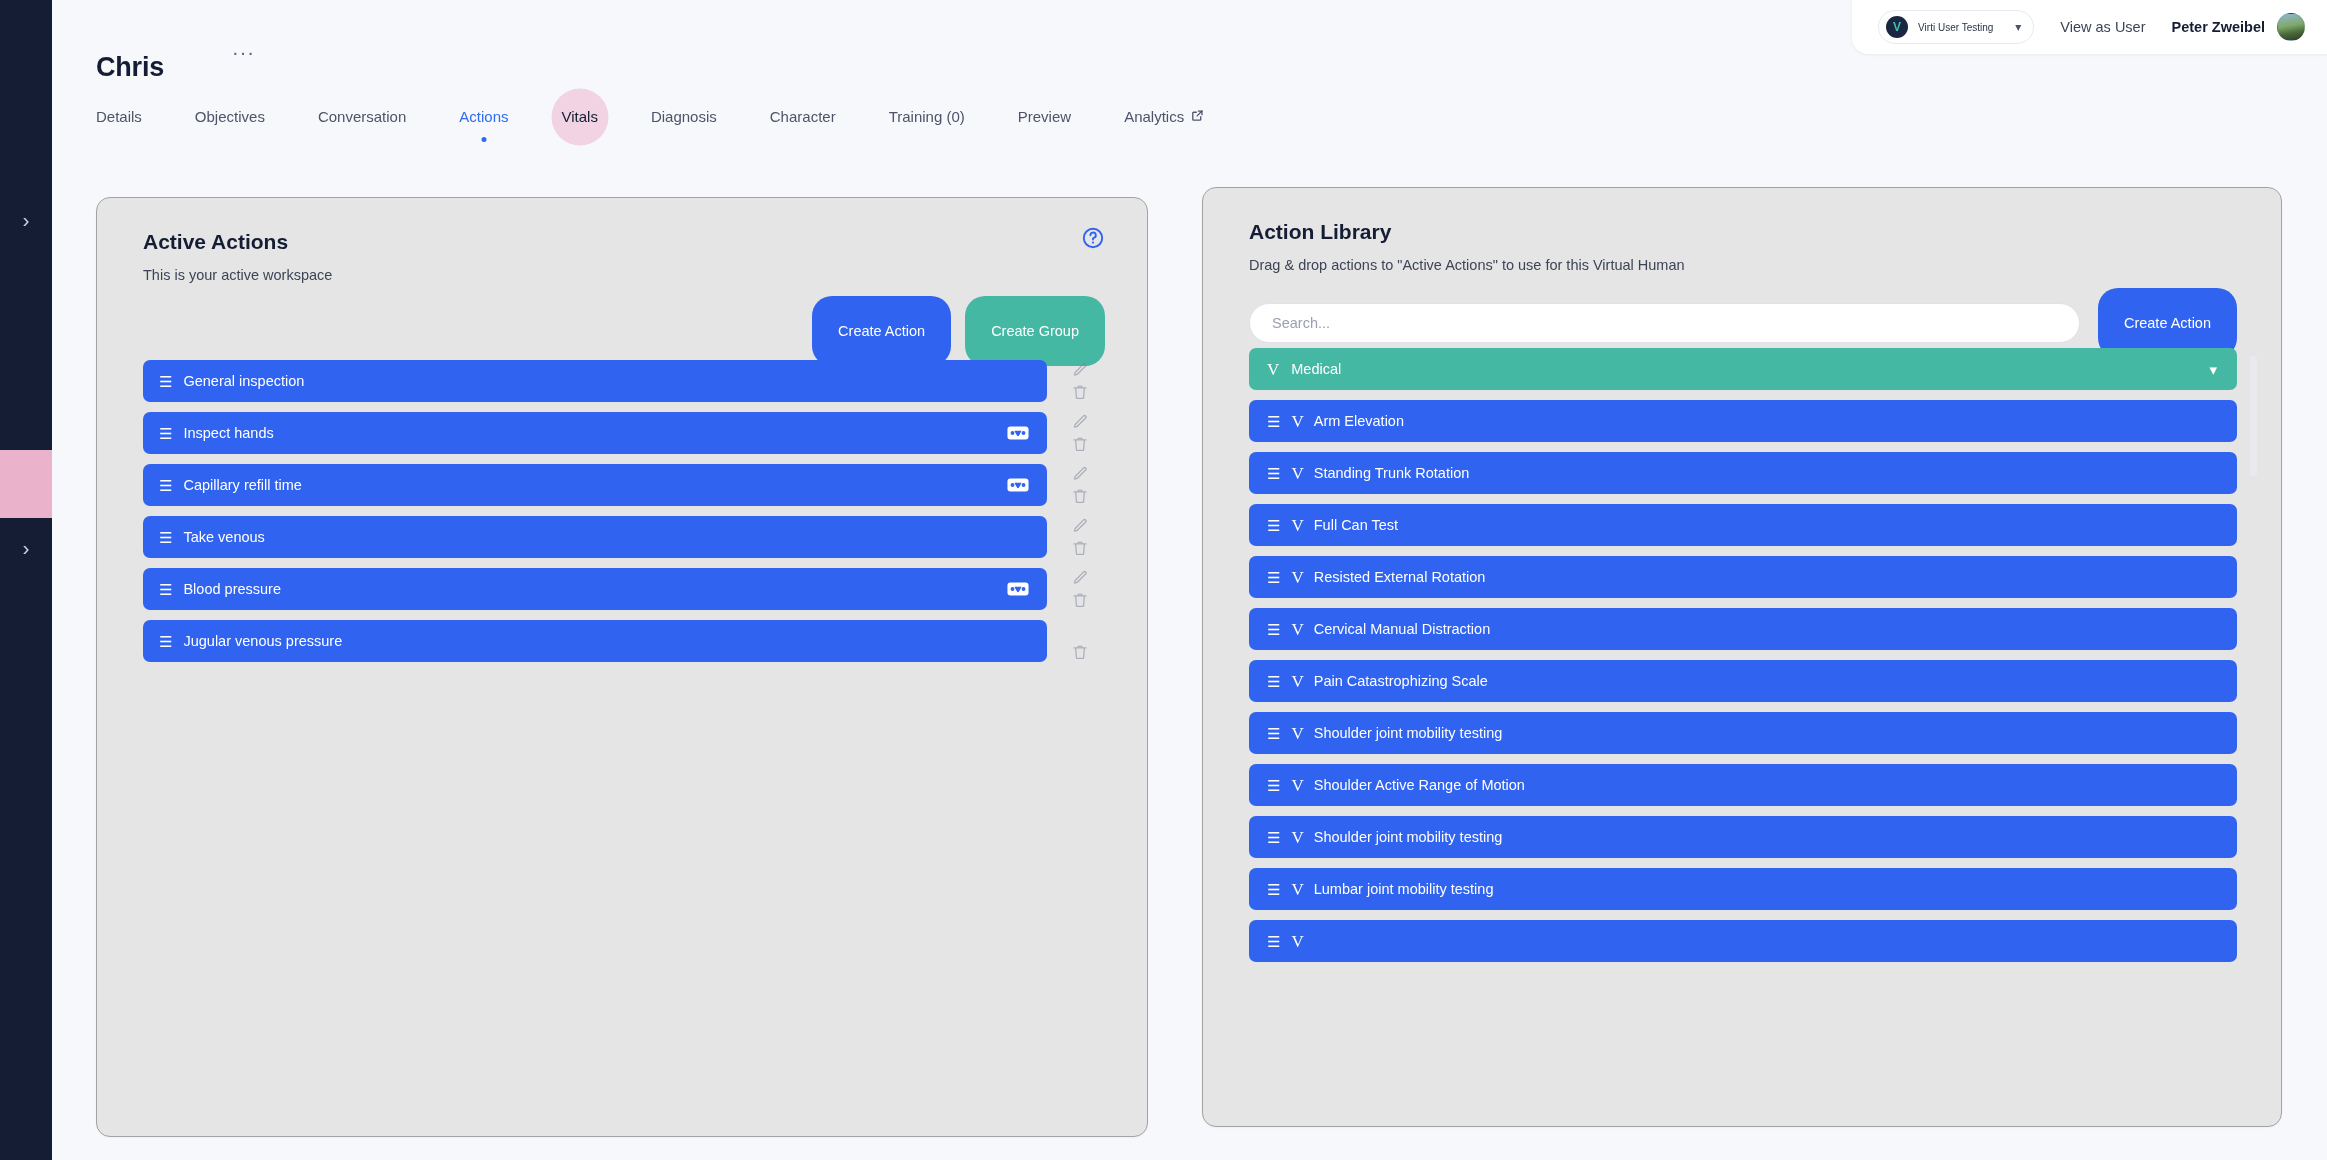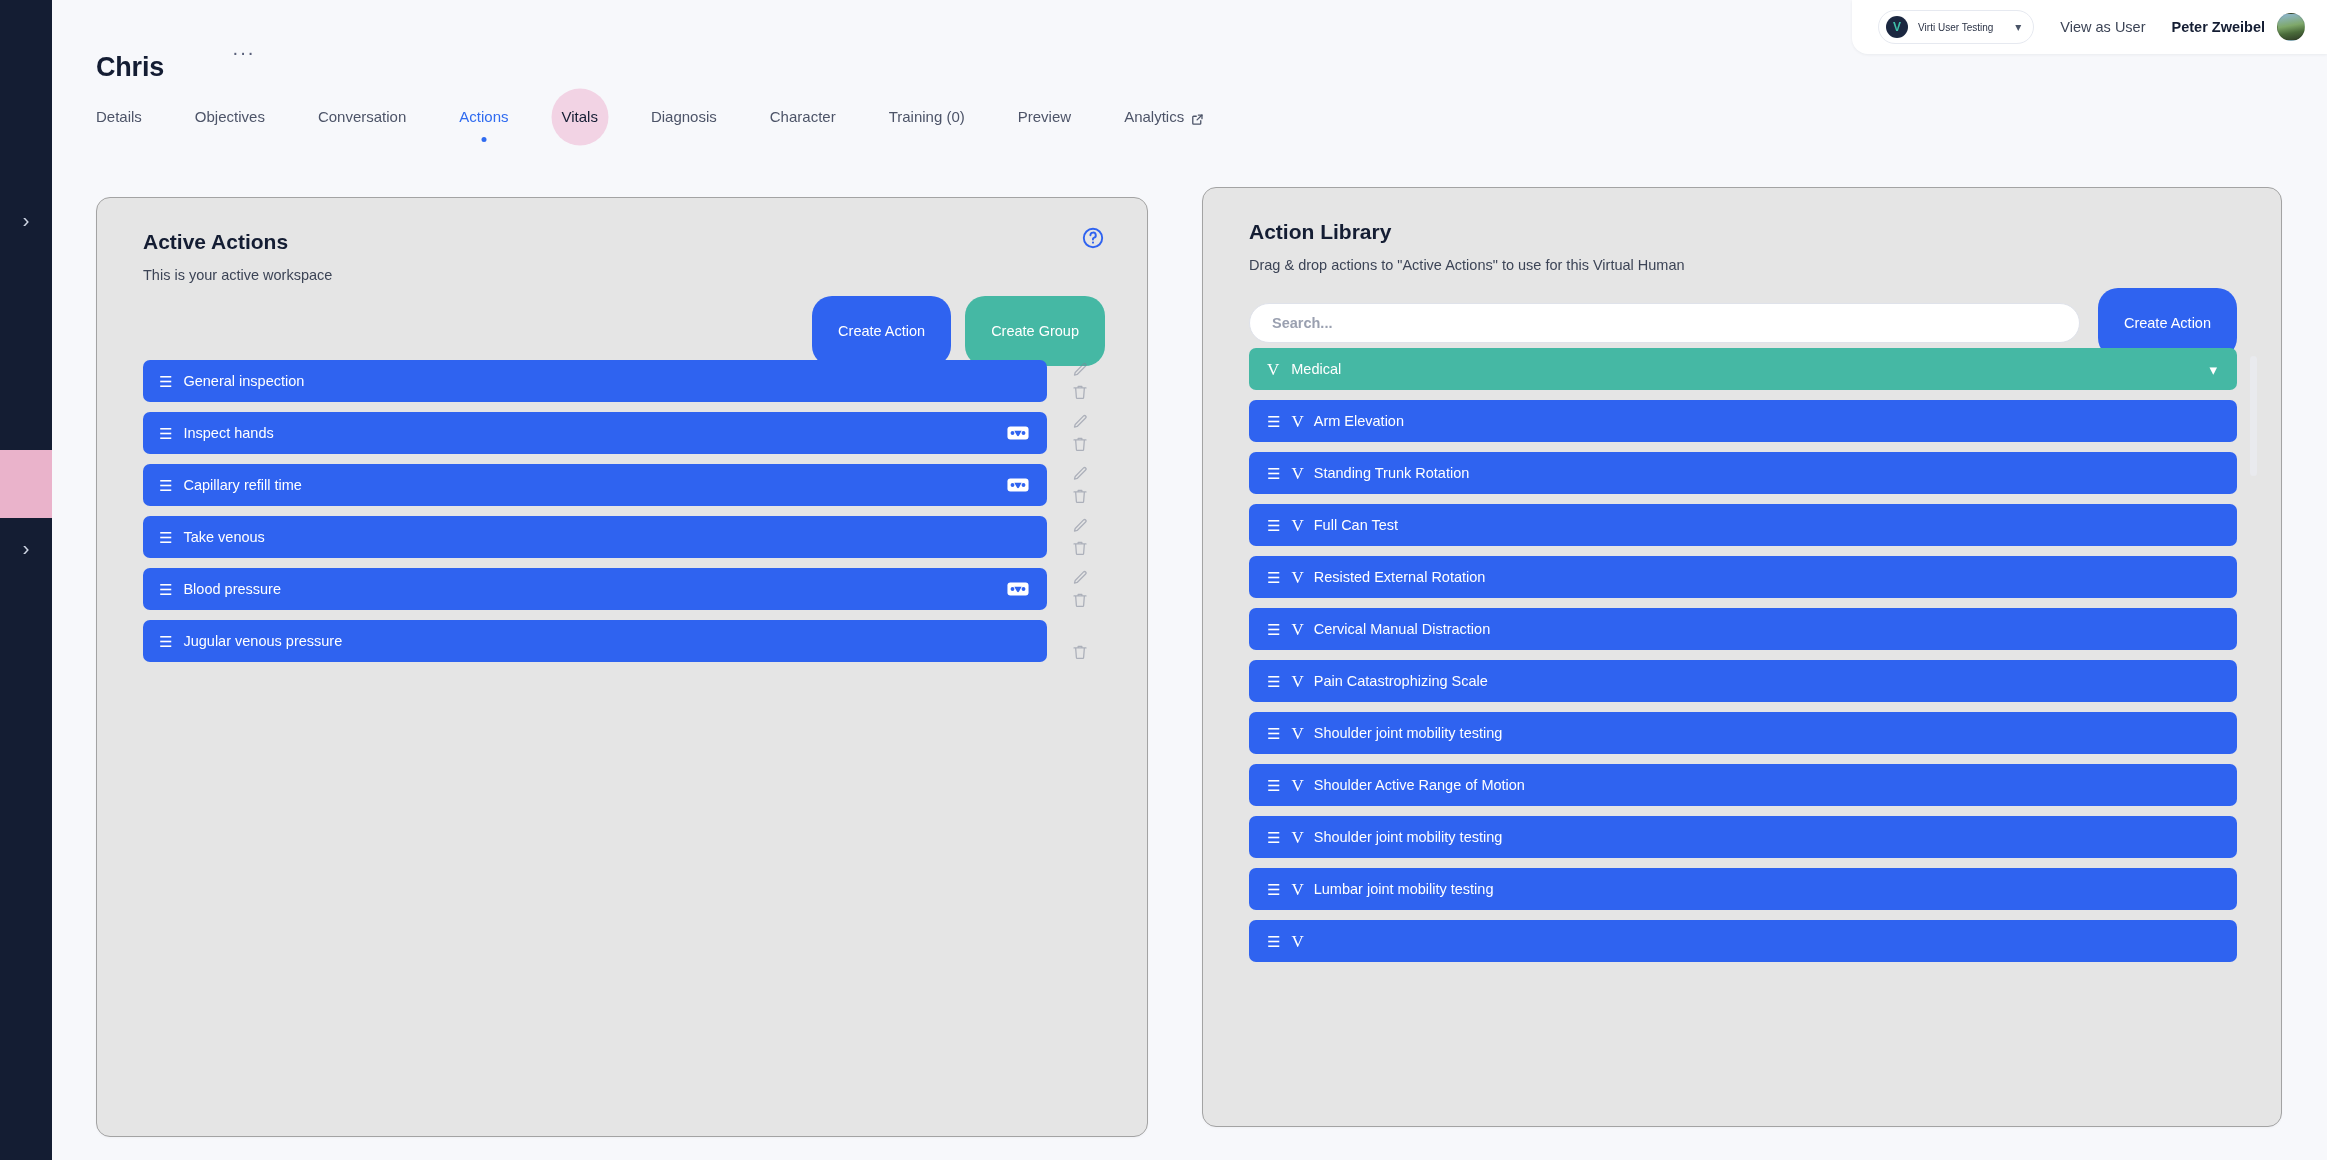--- a/index.html
+++ b/index.html
@@ -97,21 +97,21 @@
   #tabs {
     position: absolute; left: 44px; top: 104px;
     display: flex; align-items: flex-start;
   }
   .tab {
     position: relative;
     font-size: 15px; color: #4d5468;
     padding: 4px 0 4px 0;
     margin-right: 53px;
     cursor: pointer; white-space: nowrap;
-    display: flex; align-items: flex-end; gap: 5px;
+    display: flex; align-items: flex-start; gap: 5px;
   }
   .tab:last-child { margin-right: 0; }
   .tab.active { color: #2f6bf0; }
   .tab.active::after {
     content: ""; position: absolute;
     left: 50%; transform: translateX(-50%);
     bottom: -13px; width: 5px; height: 5px; border-radius: 50%;
     background: #2f6bf0;
   }
   .tab.highlighted::before {
@@ -214,21 +214,20 @@
     flex: 1 1 auto;
     height: 40px;
     border: 1px solid #dfe2ea;
     border-radius: 21px;
     padding: 0 22px;
     font-family: "Liberation Sans", sans-serif;
     font-size: 14.5px;
     color: #2c3447;
     outline: none;
     background: #ffffff;
-    font-weight: bold;
   }
   #search-input::placeholder { color: #9aa0b0; }
 
   #library-scroll {
     position: absolute; left: 0; top: 160px;
     width: 1080px; height: 780px;
     overflow: hidden;
   }
   #library-list {
     position: absolute; left: 46px; top: 0;

